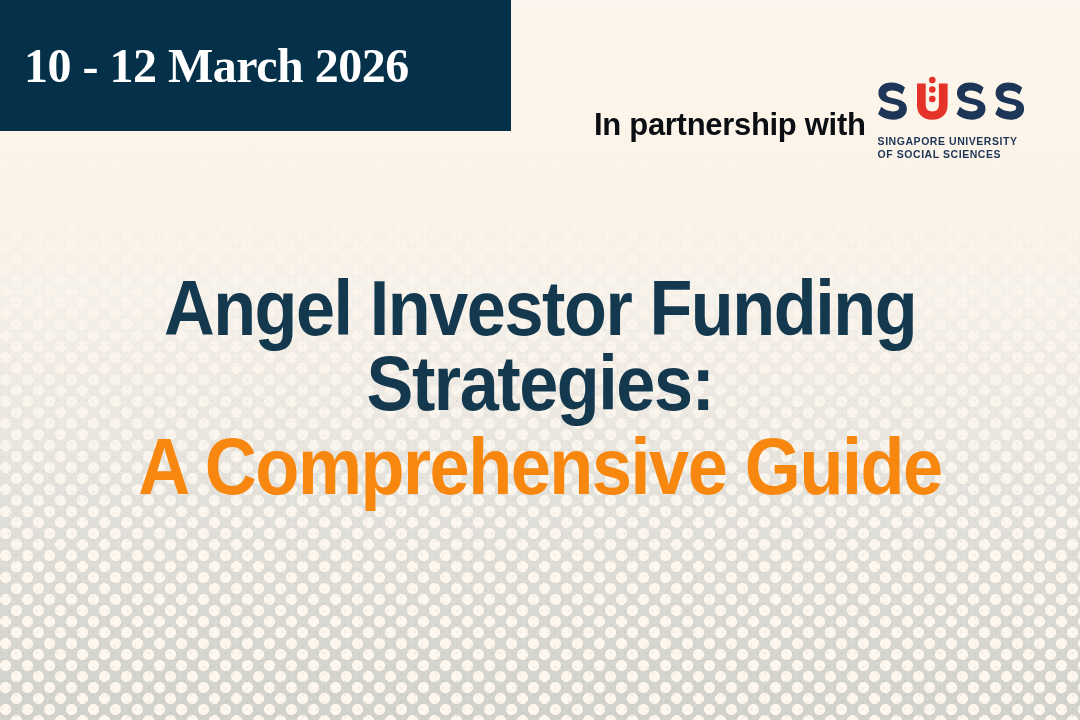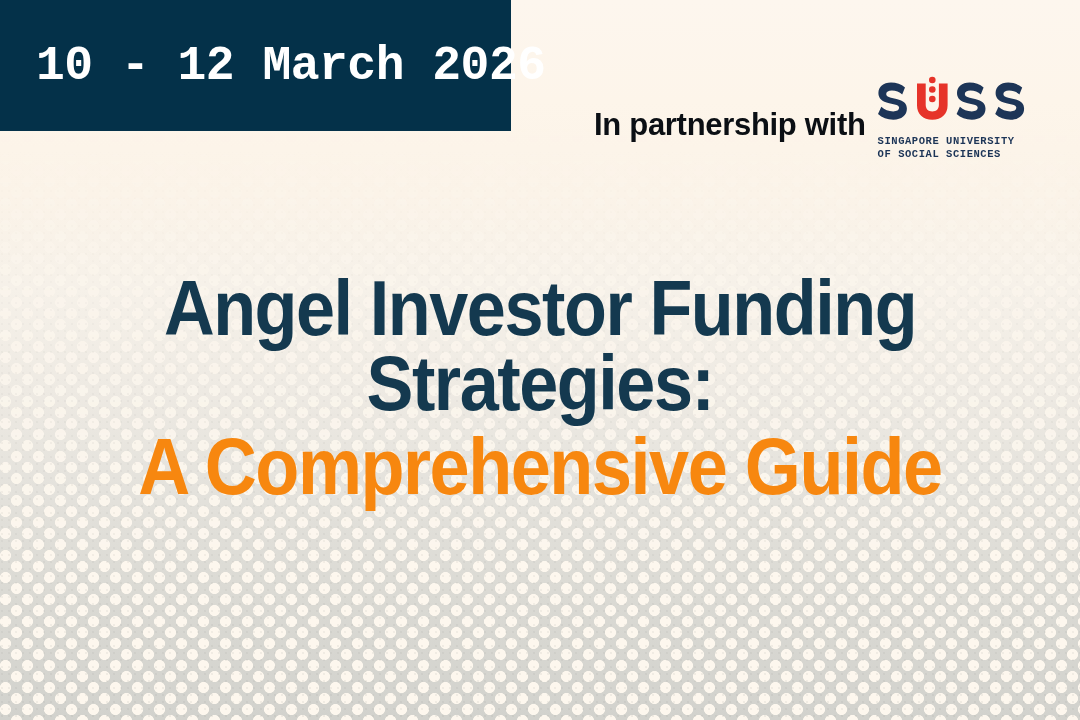--- a/index.html
+++ b/index.html
@@ -84,25 +84,25 @@
     left: 0;
     top: 0;
     width: 511px;
     height: 131px;
     background: #043149;
     display: flex;
     align-items: center;
   }
   .date-text {
     color: #ffffff;
-    font-family: Liberation Mono, monospace;
+    font-family: Liberation Serif, serif;
     font-weight: bold;
     font-size: 48px;
     letter-spacing: -0.5px;
-    margin-left: 36px;
+    margin-left: 24px;
     white-space: nowrap;
   }
 
   
   .partnership-row {
     position: absolute;
     left: 594px;
     top: 72px;
     width: 440px;
     height: 92px;
@@ -126,21 +126,21 @@
     flex-direction: column;
     align-items: center;
     line-height: 1;
   }
   .suss-wordmark {
     display: block;
   }
   .suss-tagline {
     margin-top: 4px;
     color: #1d3557;
-    font-family: Liberation Mono, monospace;
+    font-family: Liberation Sans, sans-serif;
     font-weight: bold;
     font-size: 10.5px;
     letter-spacing: 0.55px;
     line-height: 1.25;
     text-align: left;
     width: 100%;
   }
   .suss-tagline span { display: block; }
 
   

